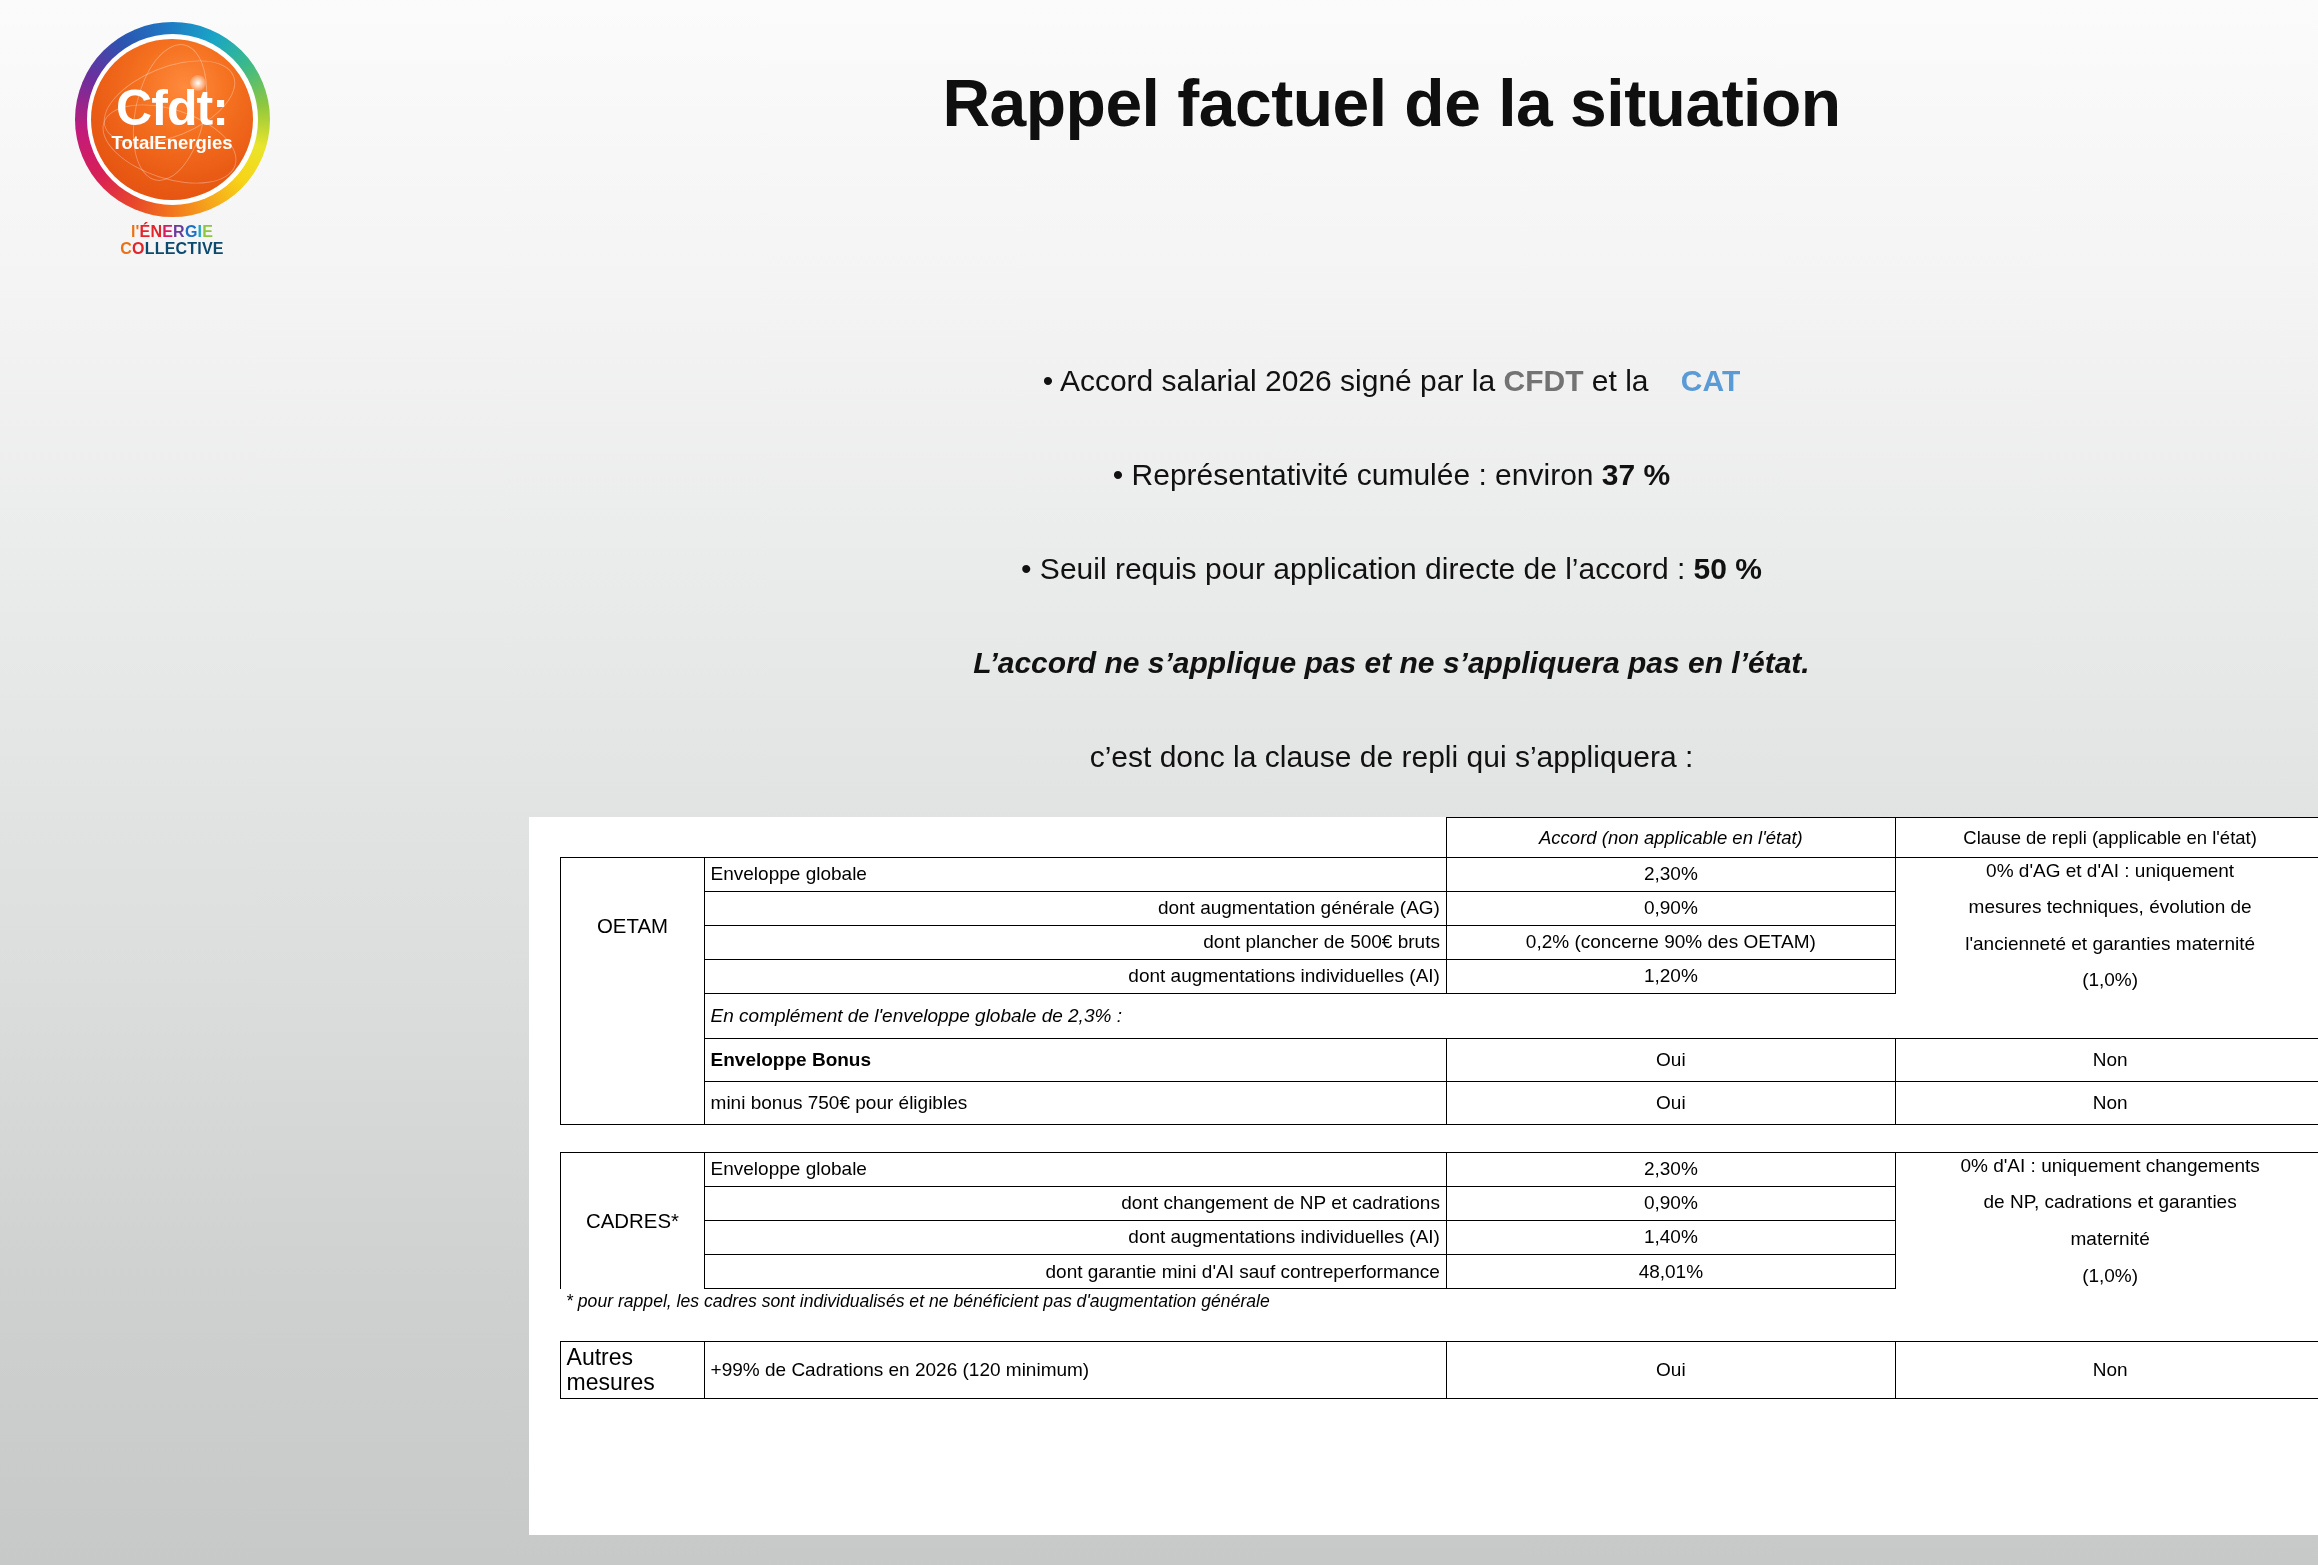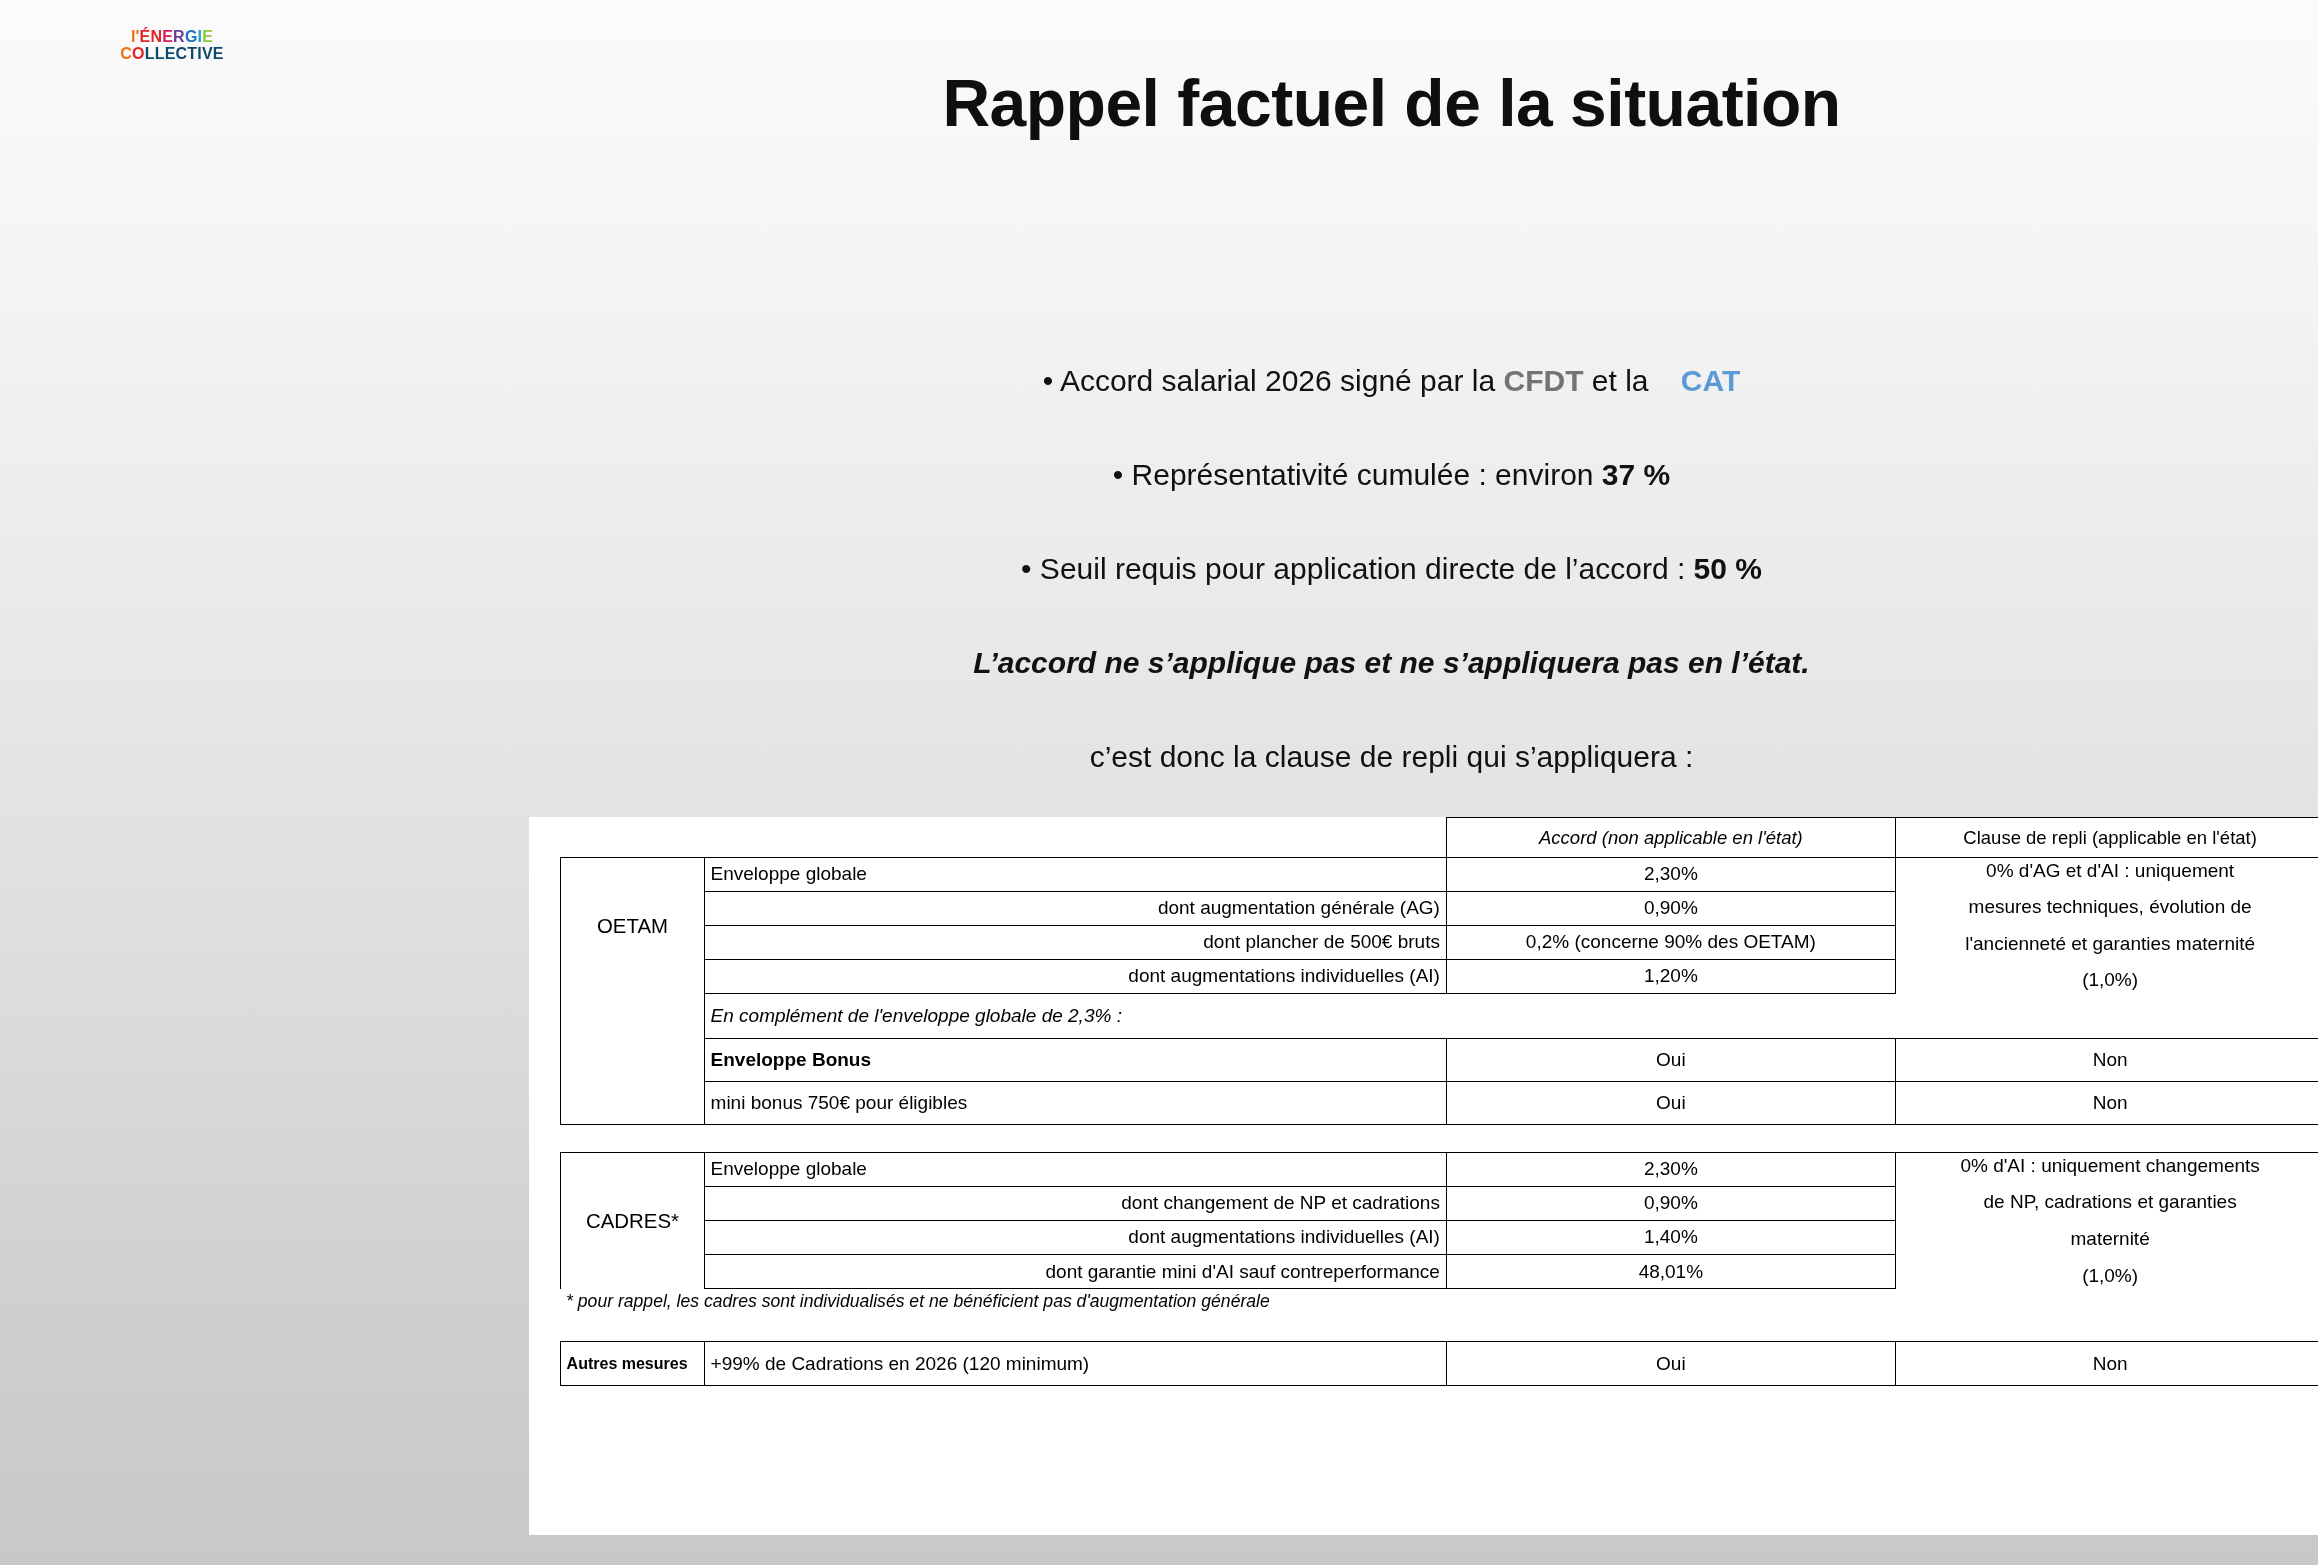--- a/index.html
+++ b/index.html
@@ -136,20 +136,32 @@
   }
   .c1 { width: 144px; }
   .c2 { width: 742px; }
   .c3 { width: 450px; }
   .c4 { width: 429px; }
 </style>
 </head>
 <body>
 
 <div id="logo-block">
+  <div class="logo-disc">
+    <div class="logo-inner">
+      <div class="logo-core">
+        <div class="orb-arc orb-a"></div>
+        <div class="orb-arc orb-b"></div>
+        <div class="orb-arc orb-c"></div>
+        <div class="orb-spark"></div>
+        <div class="logo-cfdt">Cfdt:</div>
+        <div class="logo-te">TotalEnergies</div>
+      </div>
+    </div>
+  </div>
   <div class="logo-tag">
     <div class="l1">
       <span style="color:#ED7014">l'</span><span style="color:#E3242B">É</span><span style="color:#E3242B">N</span><span style="color:#D81B60">E</span><span style="color:#6A3D9A">R</span><span style="color:#1F6FC4">G</span><span style="color:#1AA5C6">I</span><span style="color:#8FC73E">E</span>
     </div>
     <div class="l2">
       <span style="color:#ED7014">C</span><span style="color:#E3242B">O</span><span style="color:#0c4a6e">LLECTIVE</span>
     </div>
   </div>
 </div>
 
@@ -258,21 +270,21 @@
 
       <tr class="note-row">
         <td colspan="4" class="note">* pour rappel, les cadres sont individualisés et ne bénéficient pas d'augmentation générale</td>
       </tr>
 
       <tr class="gap-row">
         <td colspan="4"></td>
       </tr>
 
       <tr>
-        <td class="bt bl bb" style="font-weight:bold; text-align:left; font-size:16px; height:44px;">Autres mesures</td>
+        <td class="bt bl bb" style="font-weight:normal; text-align:left; font-size:23px; height:44px;">Autres mesures</td>
         <td class="bt blt bb" style="text-align:left;">+99% de Cadrations en 2026 (120 minimum)</td>
         <td class="val bt blt bb">Oui</td>
         <td class="val bt blt br bb">Non</td>
       </tr>
     </tbody>
   </table>
 </div>
 
 
 </body></html>

